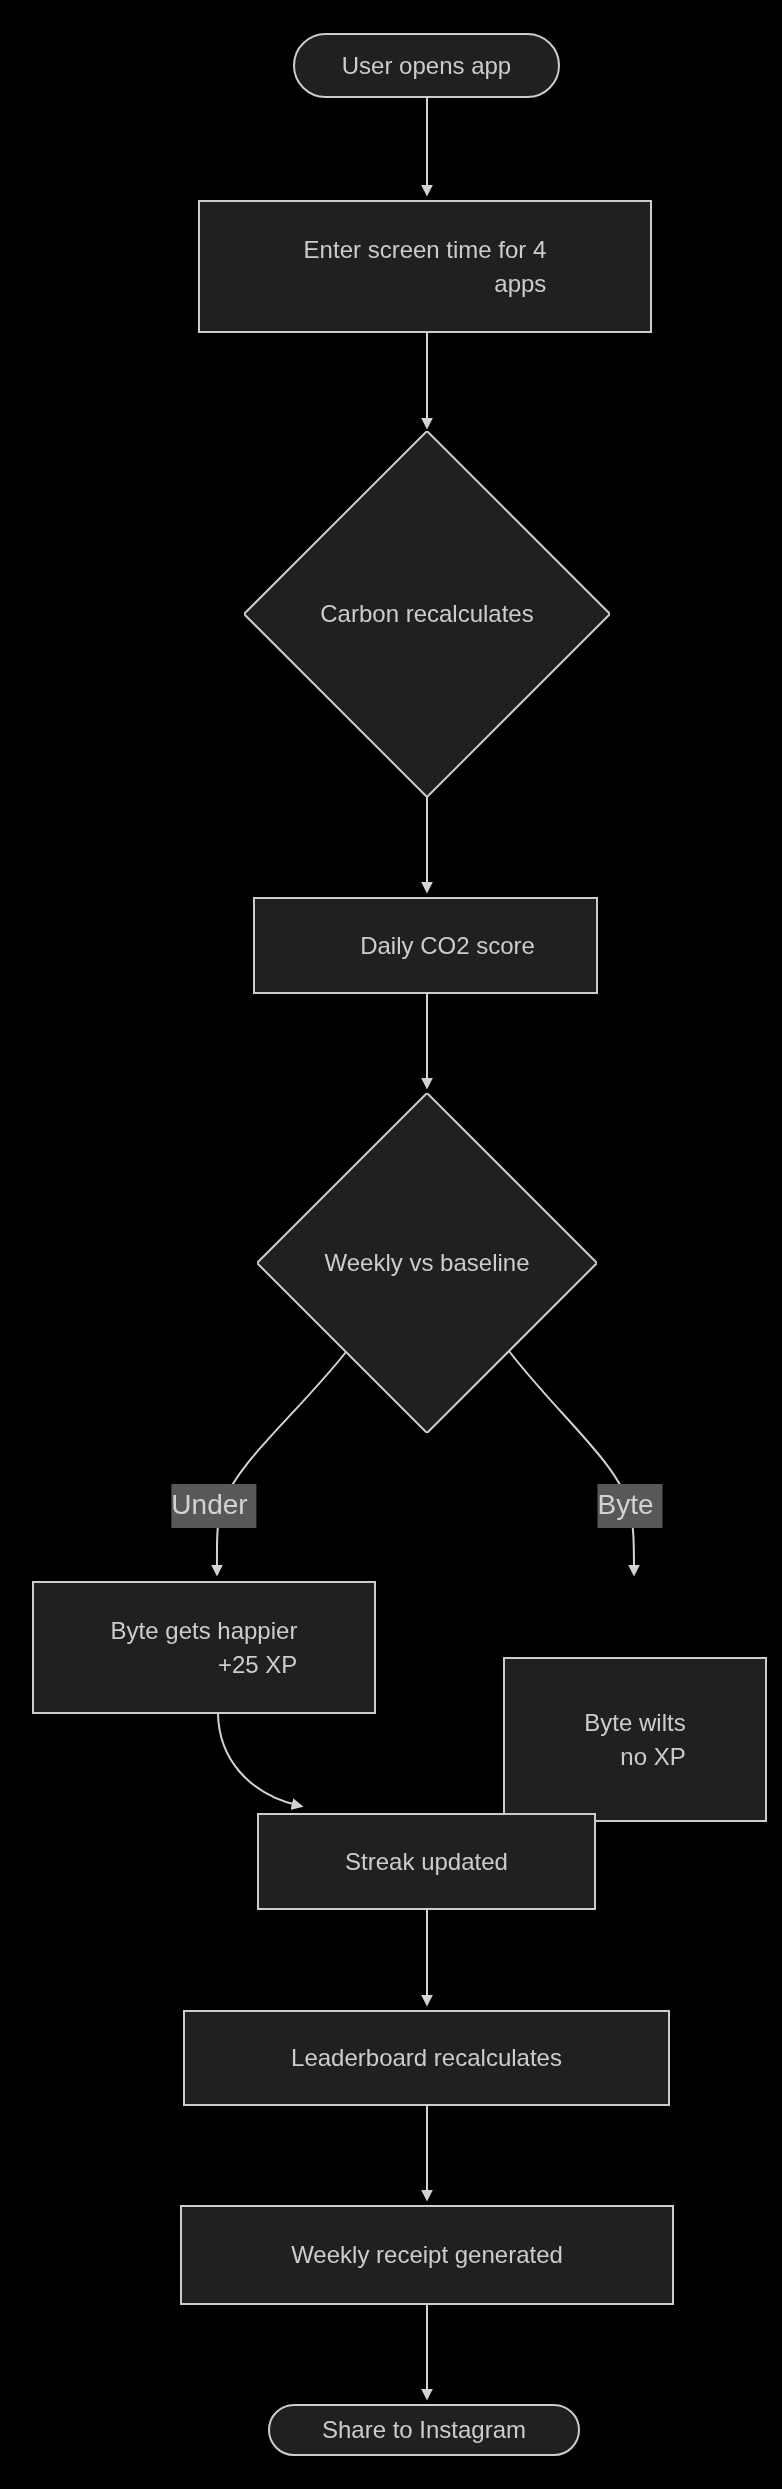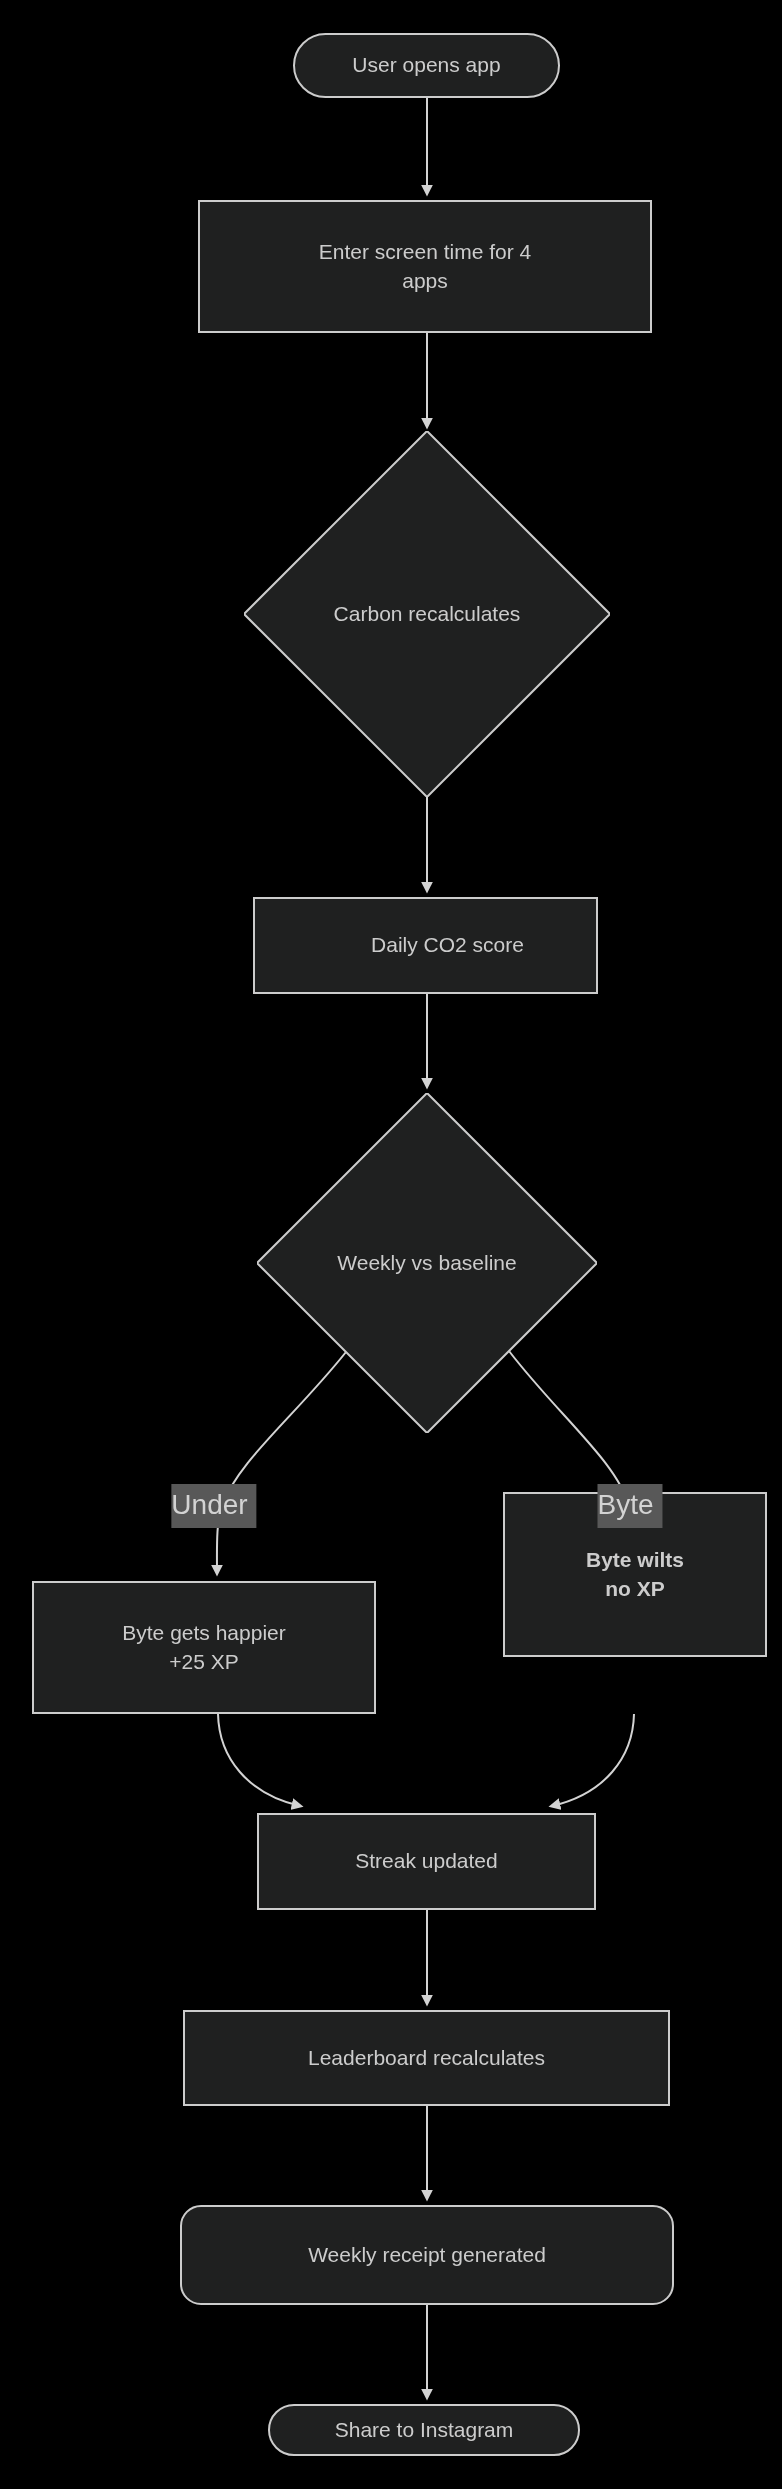--- a/index.html
+++ b/index.html
@@ -32,23 +32,23 @@
   }
   .node {
     position: absolute;
     box-sizing: border-box;
     display: flex;
     align-items: center;
     justify-content: center;
   }
   .node .label {
     color: var(--node-text);
-    font-size: 21px;
+    font-size: 24px;
     line-height: 1.38;
-    text-align: center;
+    text-align: right;
     white-space: pre-line;
     padding: 0 12px;
   }
   .node.rect {
     background: var(--node-fill);
     border: 2px solid var(--node-border);
   }
   .node.stadium {
     background: var(--node-fill);
     border: 2px solid var(--node-border);
@@ -132,34 +132,34 @@
 
   <div class="edge-label" style="left:214px; top:1506px;">Under</div>
 
   <div class="edge-label" style="left:630px; top:1506px;">Byte</div>
 
   <div class="node rect" style="left:32px; top:1581px; width:344px; height:133px;">
     <span class="label">Byte gets happier
 +25 XP</span>
   </div>
 
-  <div class="node rect" style="left:503px; top:1492px; width:264px; height:165px;font-weight:bold;">
+  <div class="node rect" style="left:503px; top:1657px; width:264px; height:165px;">
     <span class="label">Byte wilts
 no XP</span>
   </div>
 
   <div class="node rect" style="left:257px; top:1813px; width:339px; height:97px;">
     <span class="label">Streak updated</span>
   </div>
 
   <div class="node rect" style="left:183px; top:2010px; width:487px; height:96px;">
     <span class="label">Leaderboard recalculates</span>
   </div>
 
-  <div class="node rect" style="left:180px; top:2205px; width:494px; height:100px;border-radius:21px;">
+  <div class="node rect" style="left:180px; top:2205px; width:494px; height:100px;">
     <span class="label">Weekly receipt generated</span>
   </div>
 
   <div class="node stadium" style="left:268px; top:2404px; width:312px; height:52px;">
     <span class="label">Share to Instagram</span>
   </div>
 
 </div>
 
 </body></html>

